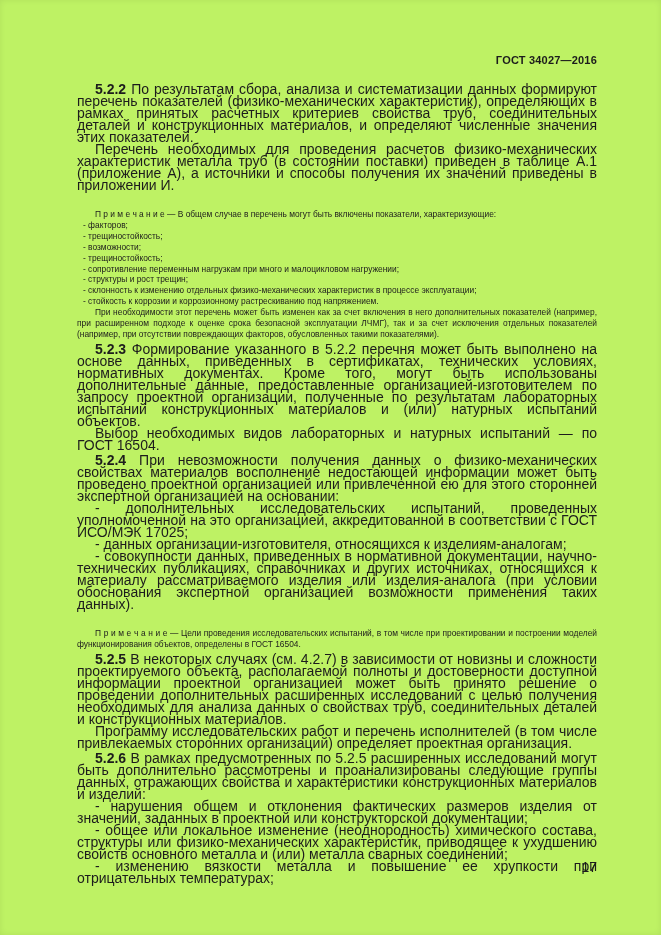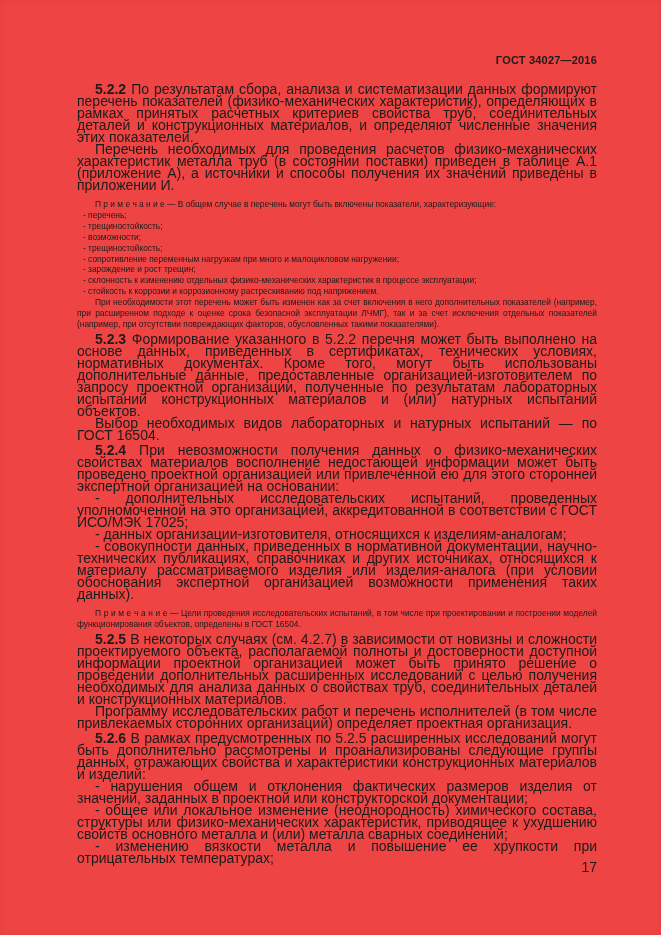--- a/index.html
+++ b/index.html
@@ -5,21 +5,21 @@
   * { margin: 0; padding: 0; box-sizing: border-box; }
   html, body { background: #f2f2f0; }
   body {
     width: 661px; height: 935px;
     position: relative;
     font-family: "Liberation Sans", sans-serif;
     color: #1c1c1c;
   }
   .page {
     position: absolute; inset: 0;
-    background: #ef4444;
+    background: #bef264;
     box-shadow: inset 0 0 6px rgba(0,0,0,0.08);
     padding: 54px 64px 0 77px;
   }
   .doc-header {
     text-align: right;
     font-weight: bold;
     font-size: 11px;
     letter-spacing: 0.2px;
     margin-bottom: 17px;
   }
@@ -29,47 +29,47 @@
     text-align: justify;
     text-indent: 18px;
   }
   .doc-body p.sec { margin-top: 3px; }
   .doc-body p.note,
   .doc-body p.note-head,
   .doc-body p.note-item {
     font-size: 8.4px;
     line-height: 10.9px;
   }
-  .doc-body p.note-head { margin-top: 8px; }
+  .doc-body p.note-head { margin-top: 18px; }
   .doc-body p.note-item { text-indent: 6px; text-align: left; }
   .doc-body p b { font-weight: bold; }
   .page-footer {
     position: absolute;
     right: 64px;
     bottom: 60px;
     font-size: 14px;
     color: #1c1c1c;
   }
 </style>
 </head>
 <body>
 
 <div class="page">
   <div class="doc-header">ГОСТ 34027—2016</div>
 
   <div class="doc-body">
       <p class="p sec"><b>5.2.2</b> По результатам сбора, анализа и систематизации данных формируют перечень показателей (физико-механических характеристик), определяющих в рамках принятых расчетных критериев свойства труб, соединительных деталей и конструкционных материалов, и определяют численные значения этих показателей.</p>
       <p class="p">Перечень необходимых для проведения расчетов физико-механических характеристик металла труб (в состоянии поставки) приведен в таблице А.1 (приложение А), а источники и способы получения их значений приведены в приложении И.</p>
       <p class="note-head">П р и м е ч а н и е — В общем случае в перечень могут быть включены показатели, характеризующие:</p>
-      <p class="note-item">- перечень;</p>
+      <p class="note-item">- факторов;</p>
       <p class="note-item">- трещиностойкость;</p>
       <p class="note-item">- возможности;</p>
       <p class="note-item">- трещиностойкость;</p>
       <p class="note-item">- сопротивление переменным нагрузкам при много и малоцикловом нагружении;</p>
-      <p class="note-item">- зарождение и рост трещин;</p>
+      <p class="note-item">- структуры и рост трещин;</p>
       <p class="note-item">- склонность к изменению отдельных физико-механических характеристик в процессе эксплуатации;</p>
       <p class="note-item">- стойкость к коррозии и коррозионному растрескиванию под напряжением.</p>
       <p class="note">При необходимости этот перечень может быть изменен как за счет включения в него дополнительных показателей (например, при расширенном подходе к оценке срока безопасной эксплуатации ЛЧМГ), так и за счет исключения отдельных показателей (например, при отсутствии повреждающих факторов, обусловленных такими показателями).</p>
       <p class="p sec"><b>5.2.3</b> Формирование указанного в 5.2.2 перечня может быть выполнено на основе данных, приведенных в сертификатах, технических условиях, нормативных документах. Кроме того, могут быть использованы дополнительные данные, предоставленные организацией-изготовителем по запросу проектной организации, полученные по результатам лабораторных испытаний конструкционных материалов и (или) натурных испытаний объектов.</p>
       <p class="p">Выбор необходимых видов лабораторных и натурных испытаний — по ГОСТ 16504.</p>
       <p class="p sec"><b>5.2.4</b> При невозможности получения данных о физико-механических свойствах материалов восполнение недостающей информации может быть проведено проектной организацией или привлеченной ею для этого сторонней экспертной организацией на основании:</p>
       <p class="p">- дополнительных исследовательских испытаний, проведенных уполномоченной на это организацией, аккредитованной в соответствии с ГОСТ ИСО/МЭК 17025;</p>
       <p class="p">- данных организации-изготовителя, относящихся к изделиям-аналогам;</p>
       <p class="p">- совокупности данных, приведенных в нормативной документации, научно-технических публикациях, справочниках и других источниках, относящихся к материалу рассматриваемого изделия или изделия-аналога (при условии обоснования экспертной организацией возможности применения таких данных).</p>
       <p class="note-head">П р и м е ч а н и е — Цели проведения исследовательских испытаний, в том числе при проектировании и построении моделей функционирования объектов, определены в ГОСТ 16504.</p>

